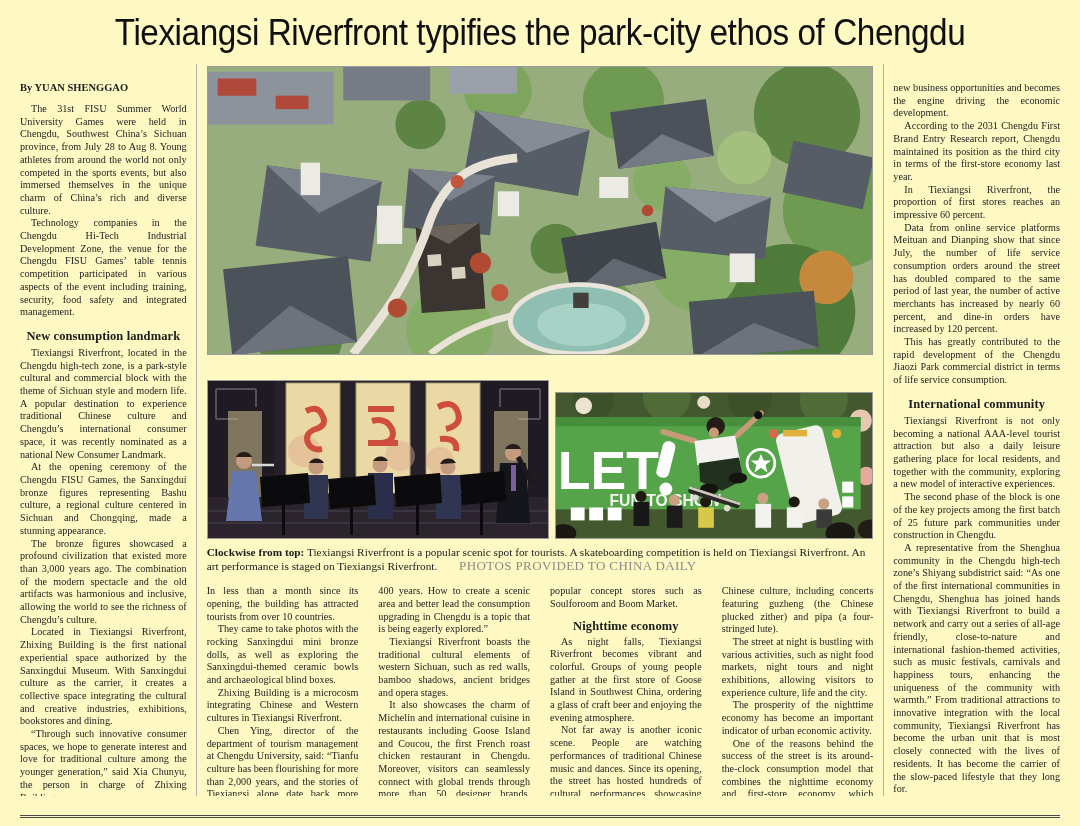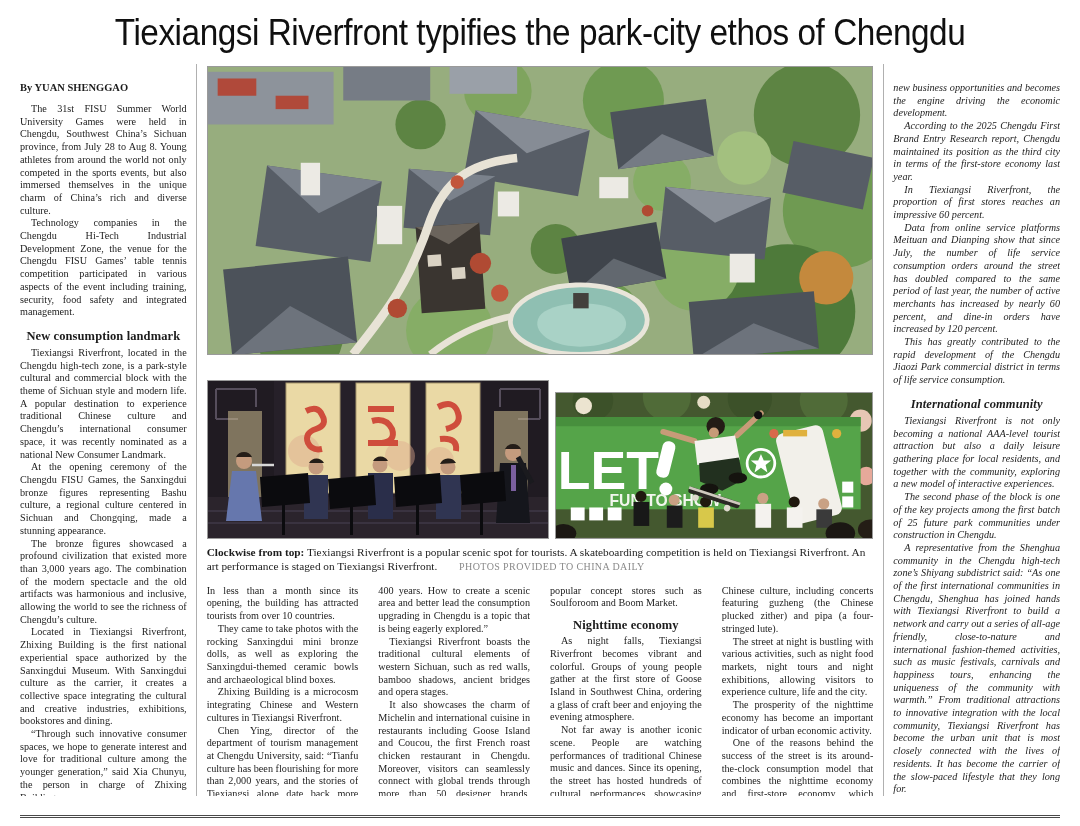--- a/index.html
+++ b/index.html
@@ -1,45 +1,45 @@
 <!DOCTYPE html>
 <html><head>
 <meta charset="utf-8">
 <style>
   html,body{margin:0;padding:0;background:#e8e8e8;}
   .page{
-    width:1080px;height:826px;background:#ffffff;box-sizing:border-box;
+    width:1080px;height:826px;background:#fef9c3;box-sizing:border-box;
     padding:8px 20px 0;margin:0 auto;position:relative;
     font-family:"Liberation Serif", serif;color:#1c1c1c;overflow:hidden;
   }
   .headline{
     font-family:"Liberation Sans", sans-serif;font-weight:400;color:#101010;
     font-size:37px;letter-spacing:-0.5px;text-align:center;margin:4px 0 10px;
     transform:scaleX(0.9);transform-origin:center;white-space:nowrap;
   }
   .content{display:flex;height:732px;}
   .col-side{overflow:hidden;}
   .col-left{width:170px;padding-right:9px;border-right:1px solid #b0b0b0;}
-  .col-right{width:170px;padding-left:9px;border-left:1px solid #b0b0b0;font-style:italic;}
+  .col-right{width:170px;padding-left:9px;border-left:1px solid #b0b0b0;}
   .byline{font-weight:bold;font-size:10.5px;margin:18px 0 10px;}
   .col-right .spacer{height:18px;}
   p.body{font-size:10.2px;line-height:12.7px;text-align:justify;margin:0;text-indent:11px;}
   p.cont{text-indent:0;}
   h3.subhead{font-size:12.5px;font-weight:bold;margin:10px 0 3px;letter-spacing:0.1px;text-align:center;}
   .center{width:700px;box-sizing:border-box;padding:0 10px;display:flex;flex-direction:column;}
   figure{margin:0;}
   .photo{border:1px solid #9a9a9a;background:#ccc;overflow:hidden;}
   .photo svg{display:block;width:100%;height:100%;}
   .photo-main{height:302px;margin-top:2px;}
   .photo-row{display:flex;gap:6px;margin-top:5px;height:188px;align-items:flex-end;}
   .photo-perf{width:340px;}
   .photo-skate{flex:1;}
   .caption{margin-top:7px;font-size:11.3px;line-height:13.8px;}
   .caption .lead{font-weight:bold;}
-  .caption .credit{font-size:10px;color:#8a8a8a;letter-spacing:0.4px;padding-left:19px;}
+  .caption .credit{font-size:13px;color:#8a8a8a;letter-spacing:0.4px;padding-left:19px;}
   .bottom-row{display:flex;gap:20px;margin-top:11px;height:222px;overflow:hidden;}
   .bcol{flex:1;overflow:hidden;}
   .bcol h3.subhead{margin:8px 9px 2px;}
   .footer{position:absolute;left:20px;right:20px;bottom:8px;}
   .footer-rule{border-top:3px double #4a4a4a;}
   .footer-label{
     text-align:center;font-style:italic;font-size:13.5px;letter-spacing:1.5px;
     color:#2a2a2a;padding-top:4px;font-family:"Liberation Serif", serif;
   }
 </style>
@@ -336,21 +336,21 @@
           <p class="body">The street at night is bustling with various activities, such as night food markets, night tours and night exhibitions, allowing visitors to experience culture, life and the city.</p>
           <p class="body">The prosperity of the nighttime economy has become an important indicator of urban economic activity.</p>
           <p class="body">One of the reasons behind the success of the street is its around-the-clock consumption model that combines the nighttime economy and first-store economy, which stimulates</p>
         </div>
       </div>
     </div>
 
     <div class="col-side col-right">
       <div class="spacer"></div>
       <p class="body cont">new business opportunities and becomes the engine driving the economic development.</p>
-      <p class="body">According to the 2025 Chengdu First Brand Entry Research report, Chengdu maintained its position as the third city in terms of the first-store economy last year.</p>
+      <p class="body">According to the 2031 Chengdu First Brand Entry Research report, Chengdu maintained its position as the third city in terms of the first-store economy last year.</p>
       <p class="body">In Tiexiangsi Riverfront, the proportion of first stores reaches an impressive 60 percent.</p>
       <p class="body">Data from online service platforms Meituan and Dianping show that since July, the number of life service consumption orders around the street has doubled compared to the same period of last year, the number of active merchants has increased by nearly 60 percent, and dine-in orders have increased by 120 percent.</p>
       <p class="body">This has greatly contributed to the rapid development of the Chengdu Jiaozi Park commercial district in terms of life service consumption.</p>
       <h3 class="subhead">International community</h3>
       <p class="body">Tiexiangsi Riverfront is not only becoming a national AAA-level tourist attraction but also a daily leisure gathering place for local residents, and together with the community, exploring a new model of interactive experiences.</p>
       <p class="body">The second phase of the block is one of the key projects among the first batch of 25 future park communities under construction in Chengdu.</p>
       <p class="body">A representative from the Shenghua community in the Chengdu high-tech zone’s Shiyang subdistrict said: “As one of the first international communities in Chengdu, Shenghua has joined hands with Tiexiangsi Riverfront to build a network and carry out a series of all-age friendly, close-to-nature and international fashion-themed activities, such as music festivals, carnivals and happiness tours, enhancing the uniqueness of the community with warmth.” From traditional attractions to innovative integration with the local community, Tiexiangsi Riverfront has become the urban unit that is most closely connected with the lives of residents. It has become the carrier of the slow-paced lifestyle that they long for.</p>
     </div>
   </div>
 

